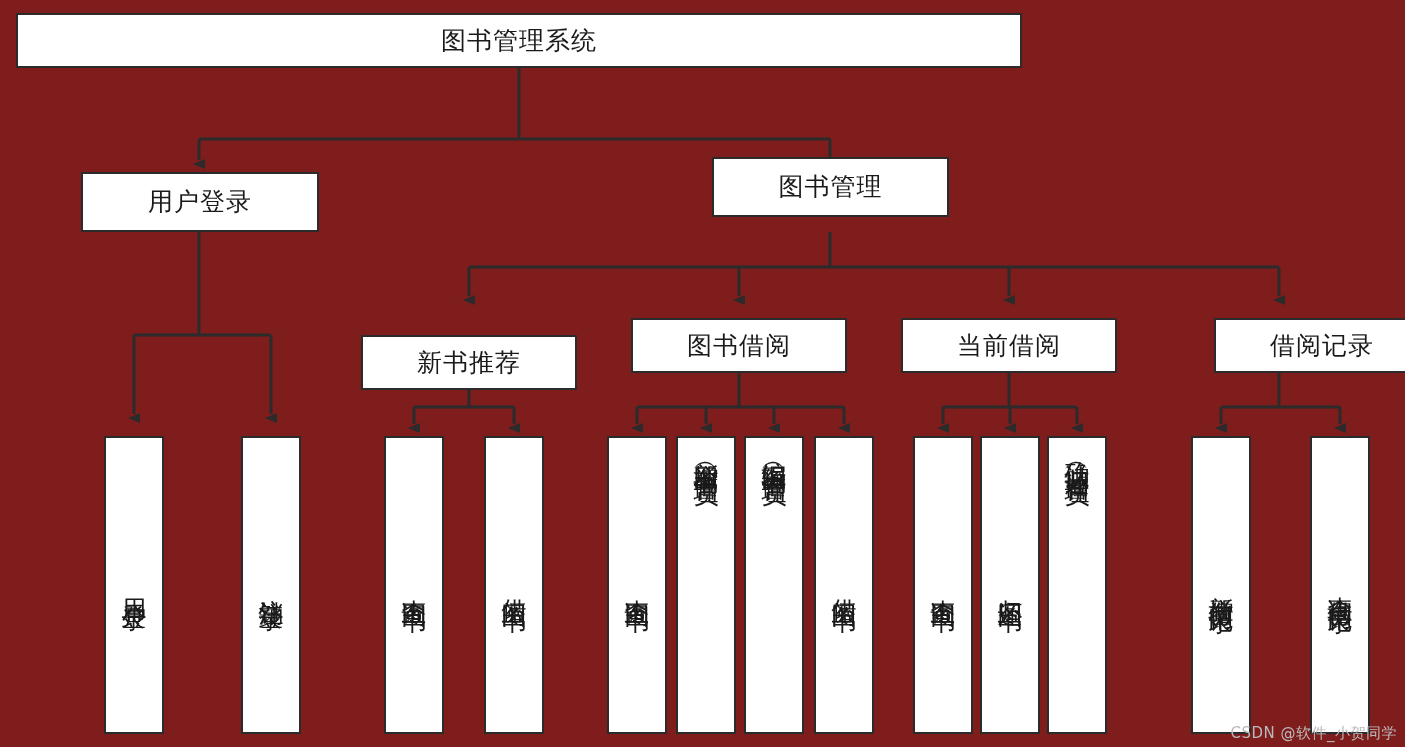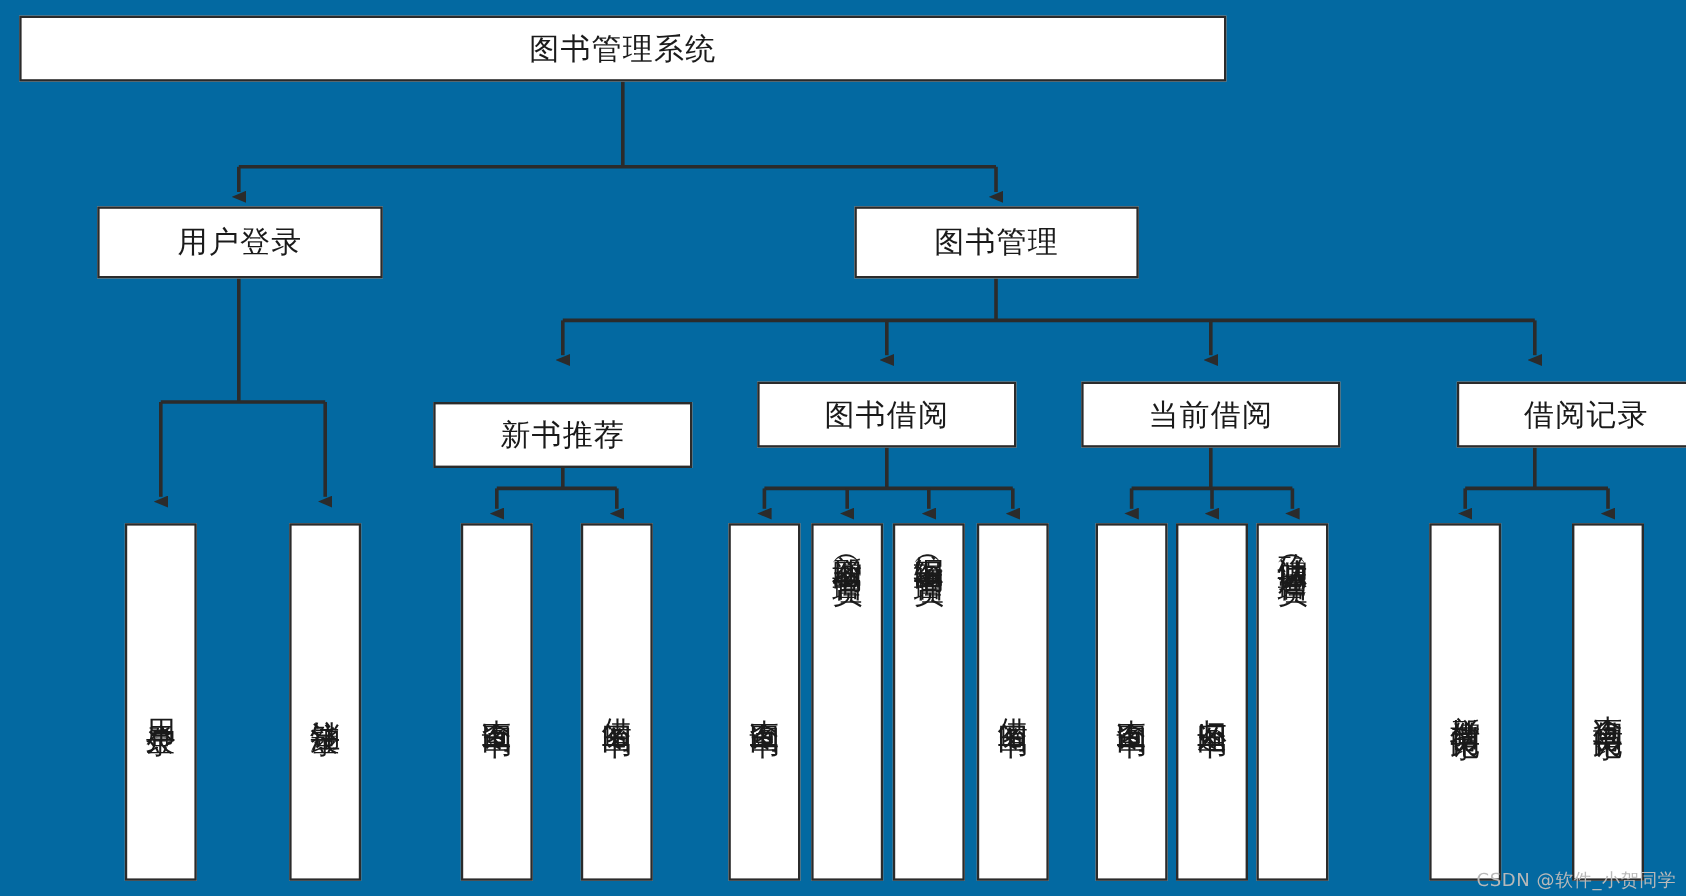--- a/index.html
+++ b/index.html
@@ -8,21 +8,21 @@
     padding: 0;
     background: #ffffff;
   }
   body {
     font-family: "DejaVu Sans", "Liberation Sans", sans-serif;
   }
   #diagram-root {
     position: relative;
     width: 1405px;
     height: 747px;
-    background: #0369a1;
+    background: #7f1d1d;
     overflow: hidden;
   }
   svg.edges {
     position: absolute;
     left: 0;
     top: 0;
     width: 1405px;
     height: 747px;
     pointer-events: none;
   }
@@ -133,21 +133,21 @@
   </svg>
 
   <div class="node horiz" style="left:16px; top:13px; width:1006px; height:55px;">
     <span class="node-label">图书管理系统</span>
   </div>
 
   <div class="node horiz" style="left:81px; top:172px; width:238px; height:60px;">
     <span class="node-label">用户登录</span>
   </div>
 
-  <div class="node horiz" style="left:712px; top:172px; width:237px; height:60px;">
+  <div class="node horiz" style="left:712px; top:157px; width:237px; height:60px;">
     <span class="node-label">图书管理</span>
   </div>
 
   <div class="node horiz" style="left:361px; top:318px; width:216px; height:55px;margin-top:17px;">
     <span class="node-label">新书推荐</span>
   </div>
 
   <div class="node horiz" style="left:901px; top:318px; width:216px; height:55px;">
     <span class="node-label">当前借阅</span>
   </div>

